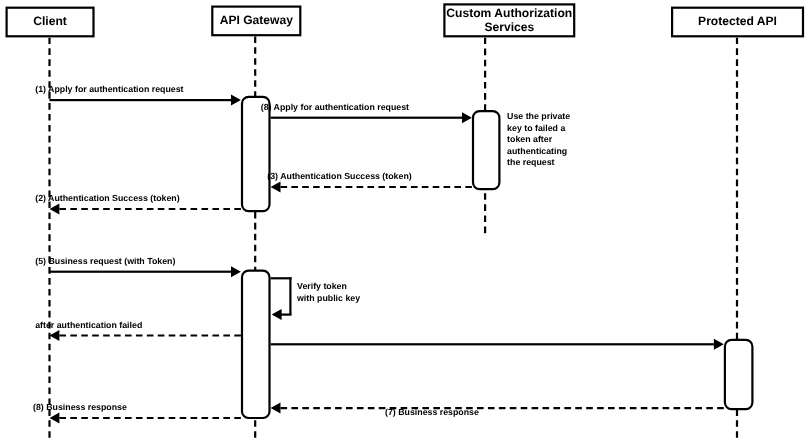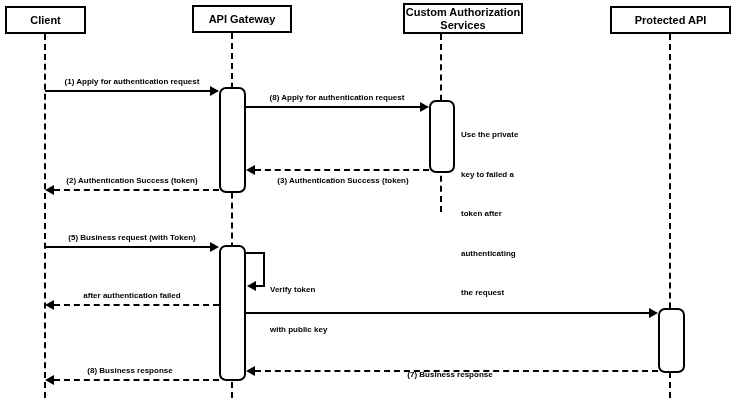--- a/index.html
+++ b/index.html
@@ -72,48 +72,47 @@
     z-index: 3;
   }
   .head.right { border-left: 9px solid #000000; }
   .head.left  { border-right: 9px solid #000000; }
   
   .mlabel {
     position: absolute;
     font-size: 8px;
     font-weight: bold;
     color: #000000;
-    text-align: center;
     white-space: nowrap;
     z-index: 5;
   }
   .block-label {
     position: absolute;
     font-size: 8px;
     font-weight: bold;
     color: #000000;
     text-align: left;
     z-index: 5;
   }
-  .block-label span { display: block; line-height: 10.5px; margin-top: 29px; }
+  .block-label span { display: block; line-height: 10.5px; }
 </style>
 </head>
 <body>
 
 <div id="canvas">
 
   <div class="lifeline" style="left:44px; top:34px; height:364px;"></div>
   <div class="lifeline" style="left:231px; top:33px; height:365px;"></div>
   <div class="lifeline" style="left:440px; top:34px; height:178px;"></div>
   <div class="lifeline" style="left:669px; top:34px; height:364px;"></div>
 
   <div class="pbox" style="left:5px; top:6px; width:81px; height:28px;">
     <span>Client</span>
   </div>
-  <div class="pbox" style="left:192px; top:5px; width:100px; height:28px;">
+  <div class="pbox" style="left:192px; top:5px; width:82px; height:28px;">
     <span>API Gateway</span>
   </div>
   <div class="pbox" style="left:403px; top:3px; width:120px; height:31px;">
     <span>Custom Authorization Services</span>
   </div>
   <div class="pbox" style="left:610px; top:6px; width:121px; height:28px;">
     <span>Protected API</span>
   </div>
 
   <div class="activation" style="left:219px; top:87px; width:27px; height:106px;"></div>
@@ -132,21 +131,21 @@
   <div class="block-label" style="left:461px; top:101px;">
     <span>Use the private</span>
     <span>key to failed a</span>
     <span>token after</span>
     <span>authenticating</span>
     <span>the request</span>
   </div>
 
   <div class="mline dashed" style="left:255px; top:169px; width:174px;"></div>
   <div class="head left" style="left:246px; top:165px;"></div>
-  <div class="mlabel" style="left:243px; top:156px; width:200px;margin-top:20px;">(3) Authentication Success (token)</div>
+  <div class="mlabel" style="left:243px; top:156px; width:200px;">(3) Authentication Success (token)</div>
 
   <div class="mline dashed" style="left:54px; top:189px; width:165px;"></div>
   <div class="head left" style="left:45px; top:185px;"></div>
   <div class="mlabel" style="left:32px; top:176px; width:200px;">(2) Authentication Success (token)</div>
 
   <div class="mline" style="left:45px; top:246px; width:167px;"></div>
   <div class="head right" style="left:210px; top:242px;"></div>
   <div class="mlabel" style="left:32px; top:233px; width:200px;">(5) Business request (with Token)</div>
 
   <div class="mline" style="left:246px; top:252px; width:19px;"></div>

